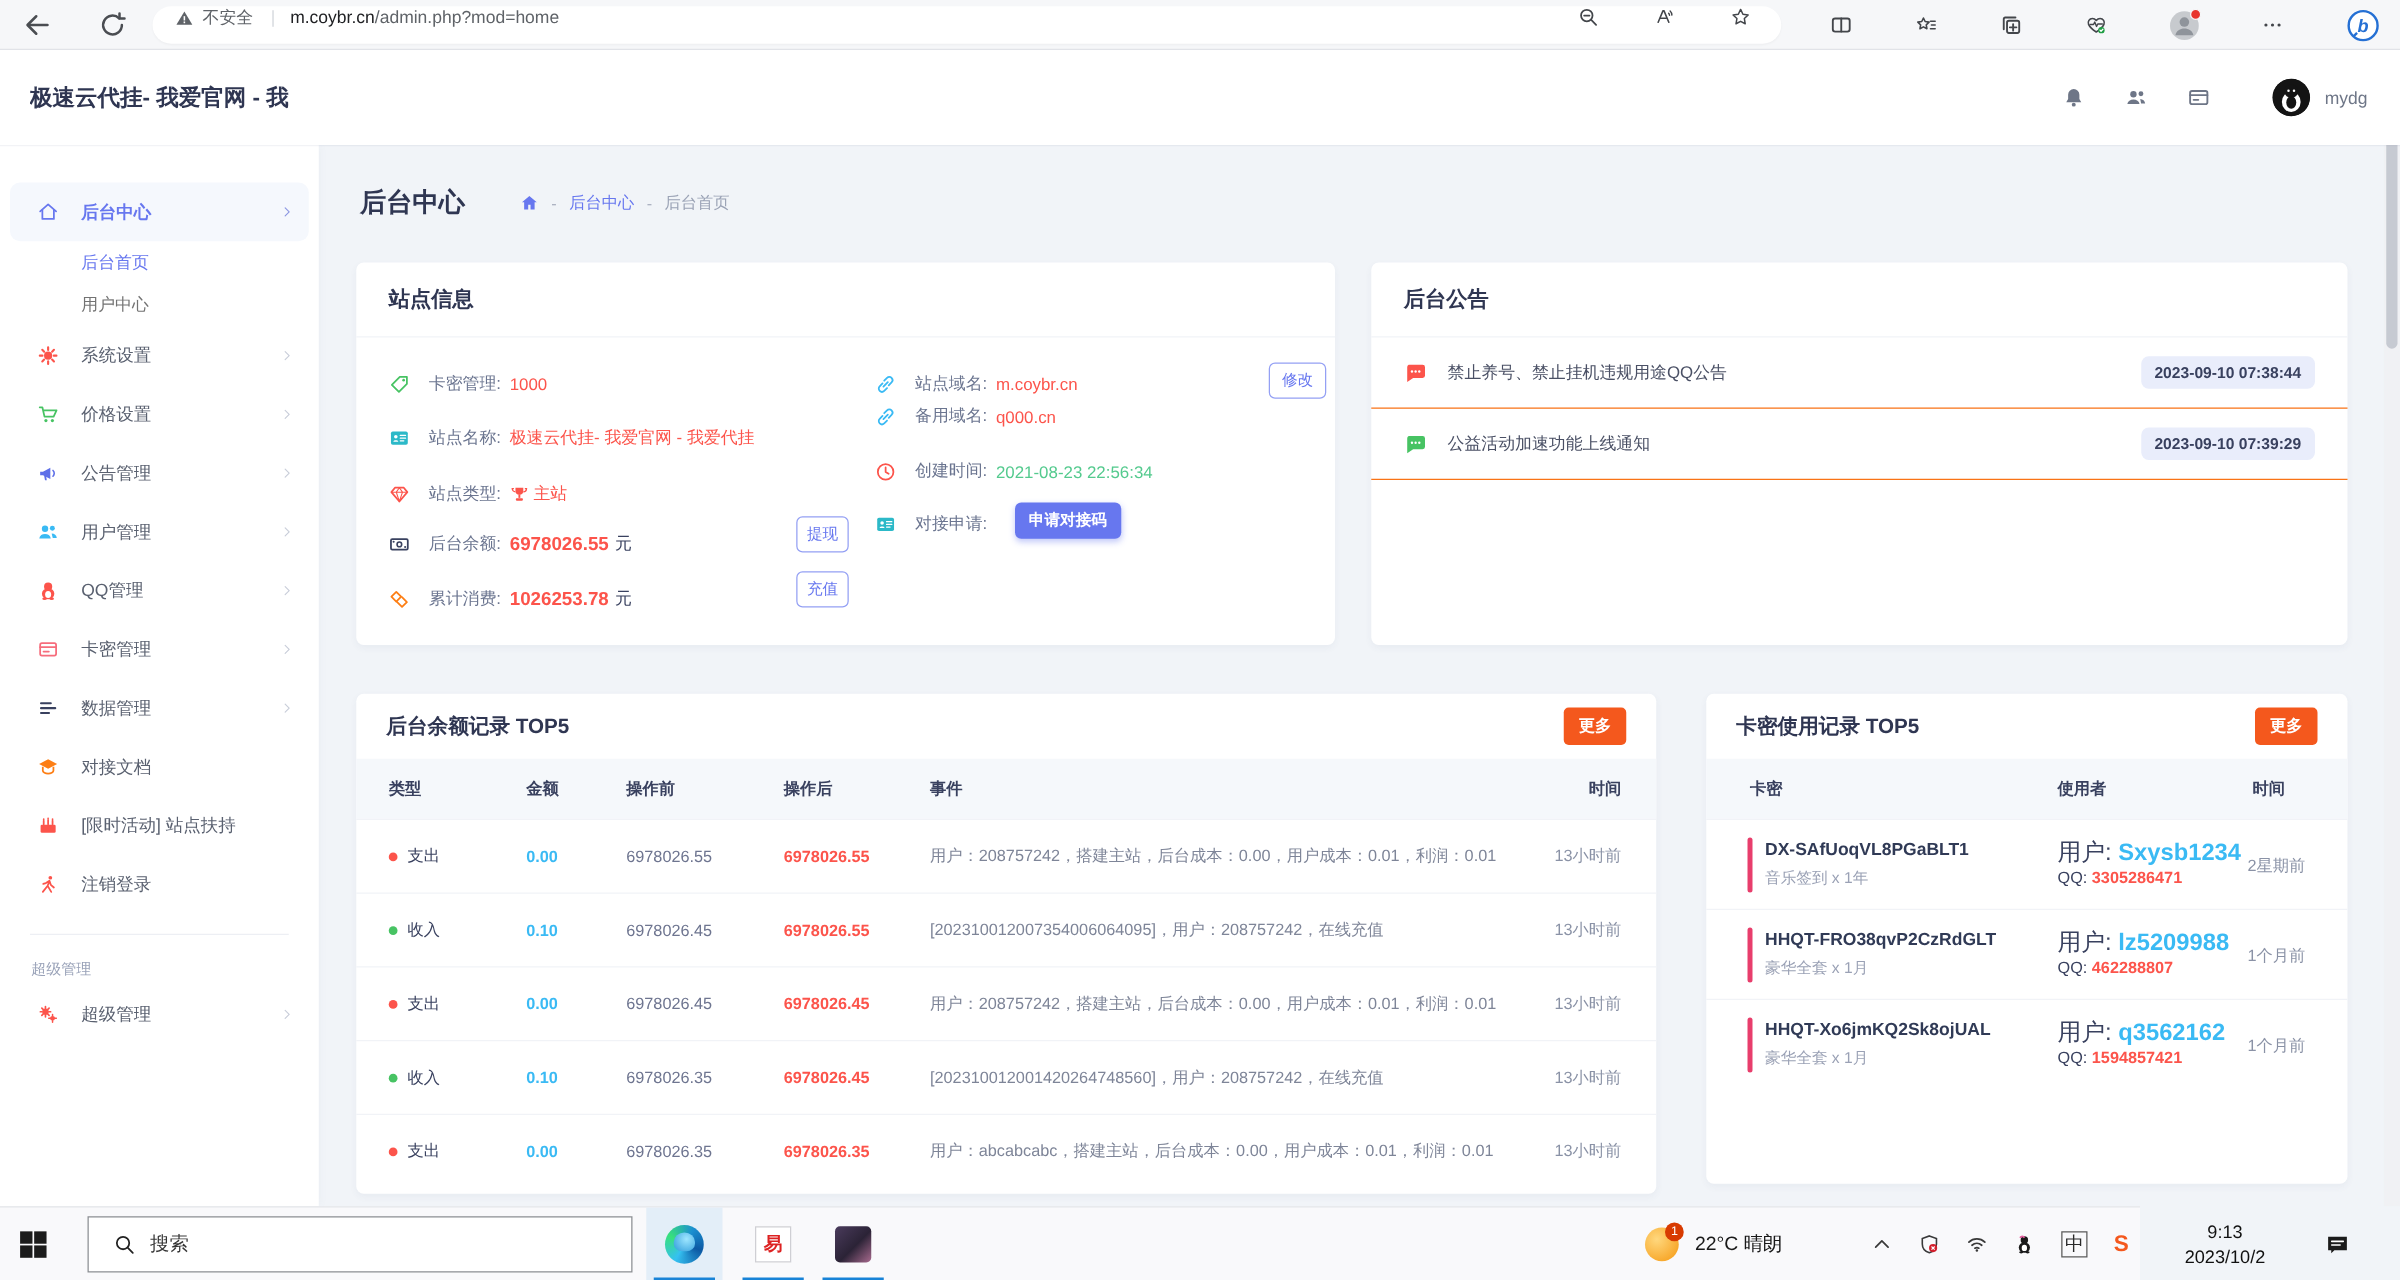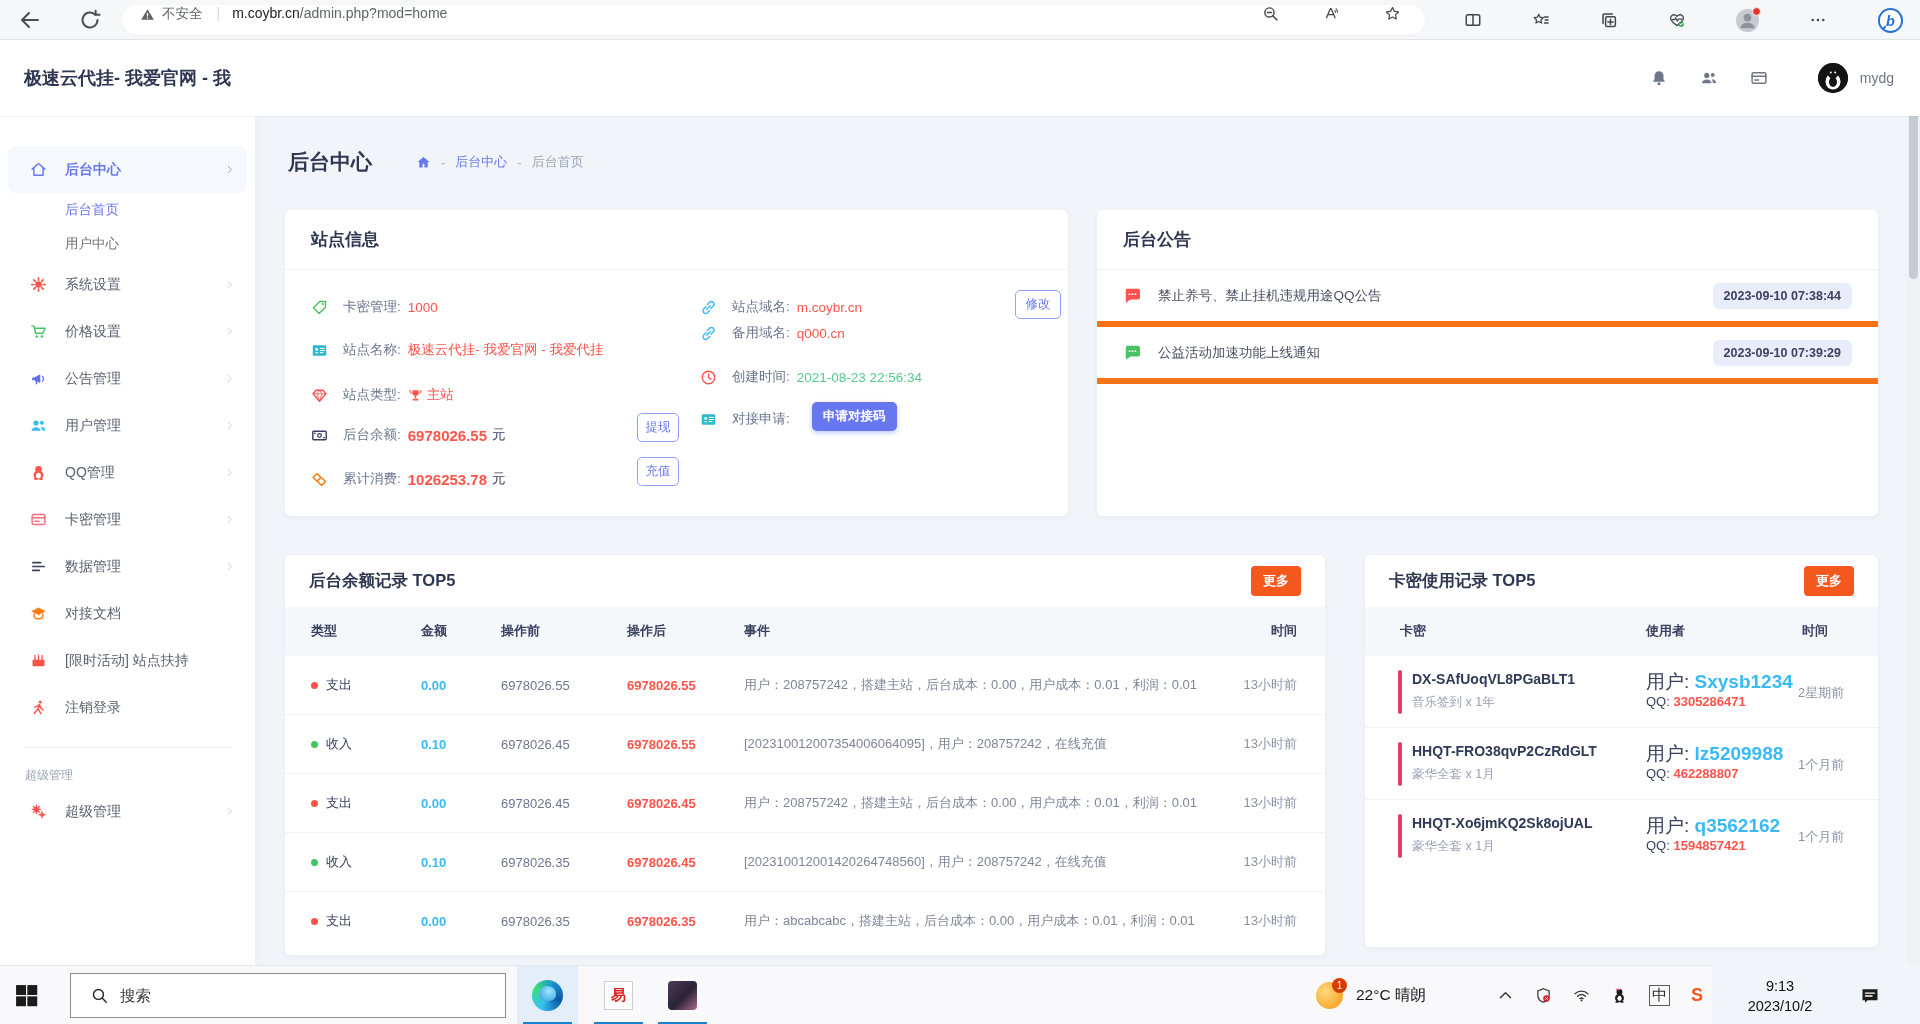--- a/index.html
+++ b/index.html
@@ -68,21 +68,21 @@
   .irow .iic { width:17px; height:17px; margin-right:15px; flex:none; }
   .irow .val { color:#fc544b; margin-left:7px; }
   .irow .val-big { color:#fc544b; margin-left:7px; font-size:15px; font-weight:700; }
   .irow .unit { color:#39415f; margin-left:5px; }
   .irow .val-green { color:#54ca8e; margin-left:7px; }
   .btn-outline { position:absolute; border:1px solid #94a0f4; background:#fff; color:#6777ef; border-radius:5px; font-size:12.5px; padding:5px 0; width:42px; text-align:center; cursor:pointer; }
   .btn-primary { position:absolute; background:#6777ef; color:#fff; border:none; border-radius:5px; font-size:12.5px; font-weight:700; padding:6px 11px; cursor:pointer; box-shadow:0 2px 5px rgba(103,119,239,.4); }
   .ico-trophy { width:15px; height:15px; color:#fc544b; margin:0 4px 0 7px; }
 
   
-  .arow { position:absolute; left:0; right:0; height:57px; display:flex; align-items:center; padding:0 26px; border-bottom:6px solid #f97316; cursor:pointer; }
+  .arow { position:absolute; left:0; right:0; height:57px; display:flex; align-items:center; padding:0 26px; border-bottom:1px solid #f97316; cursor:pointer; }
   .ann-ic { width:19px; height:19px; margin-right:16px; flex:none; }
   .ann-ic.red { color:#fc544b; }
   .ann-ic.green { color:#47c363; }
   .ann-text { font-size:13.5px; color:#4a5065; }
   .ann-badge { margin-left:auto; background:#e9edfb; color:#39415f; font-size:12.5px; font-weight:700; padding:6px 11px; border-radius:6px; }
 
   
   .thead { position:absolute; left:0; right:0; top:52px; height:48px; background:#f5f8fb; }
   .th,.td { position:absolute; top:50%; transform:translateY(-50%); font-size:13px; white-space:nowrap; }
   .th { color:#39415f; font-weight:700; }

